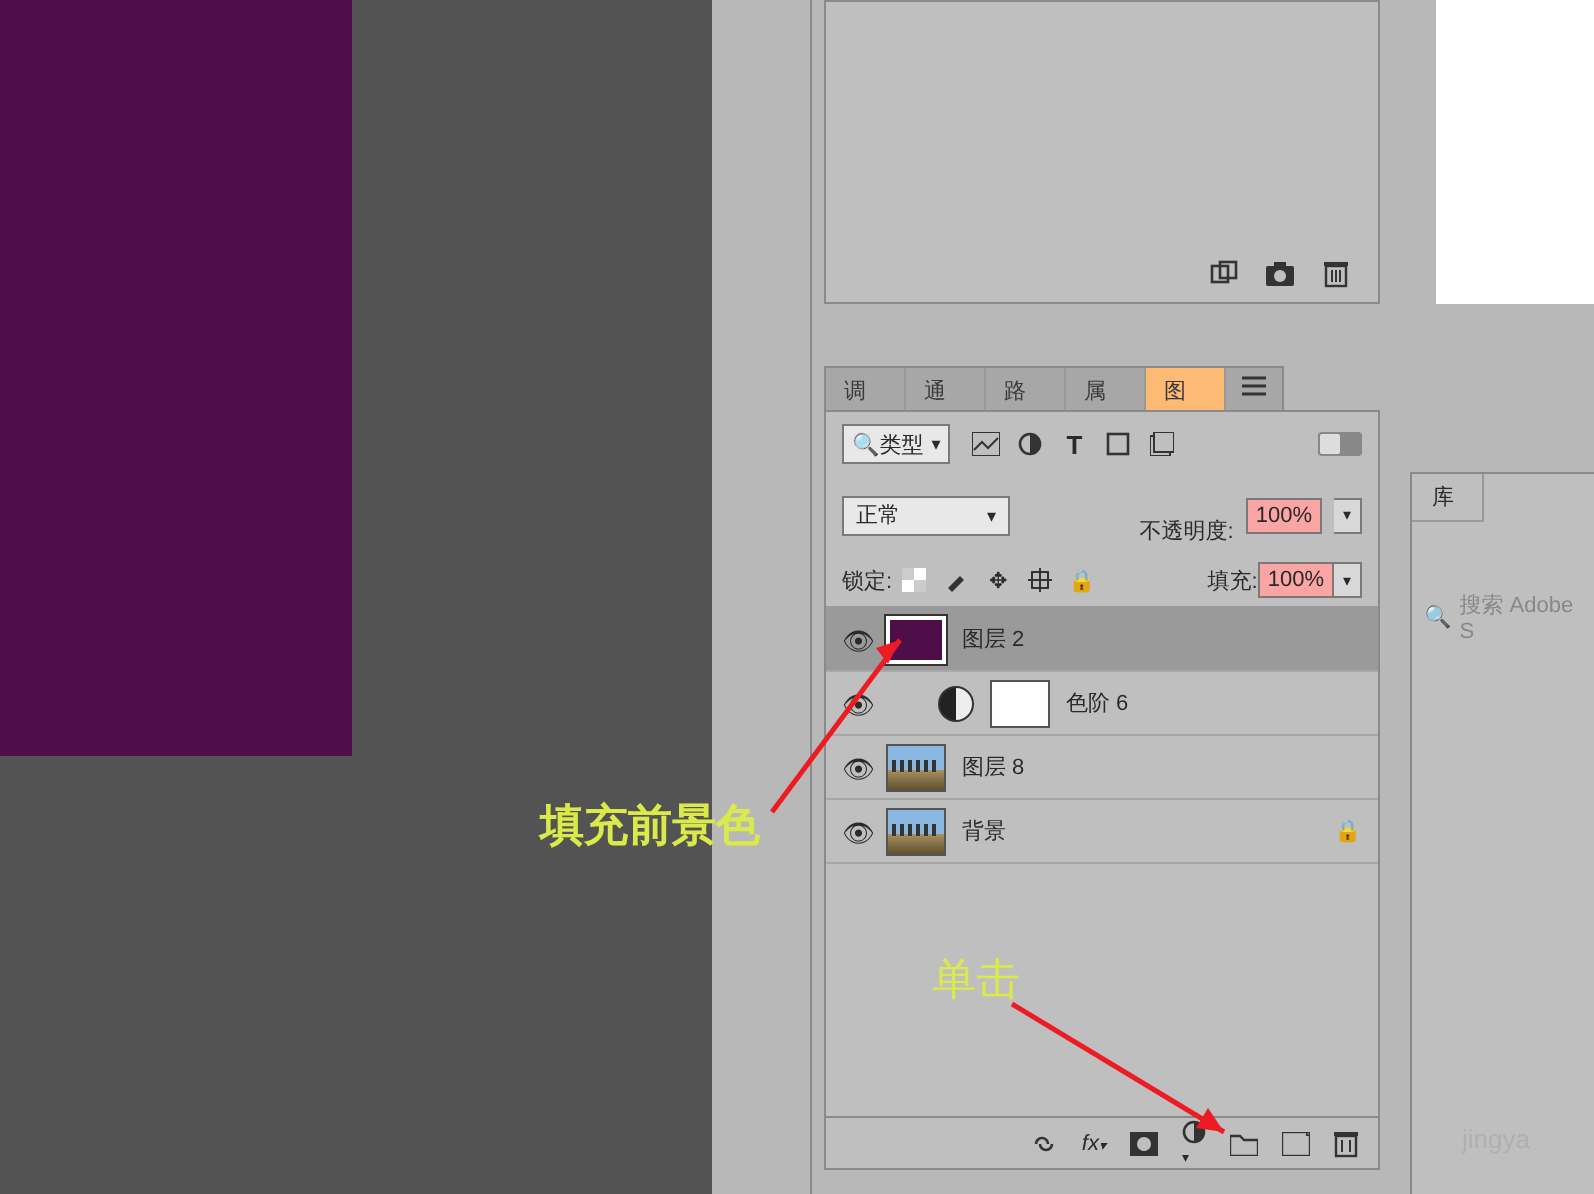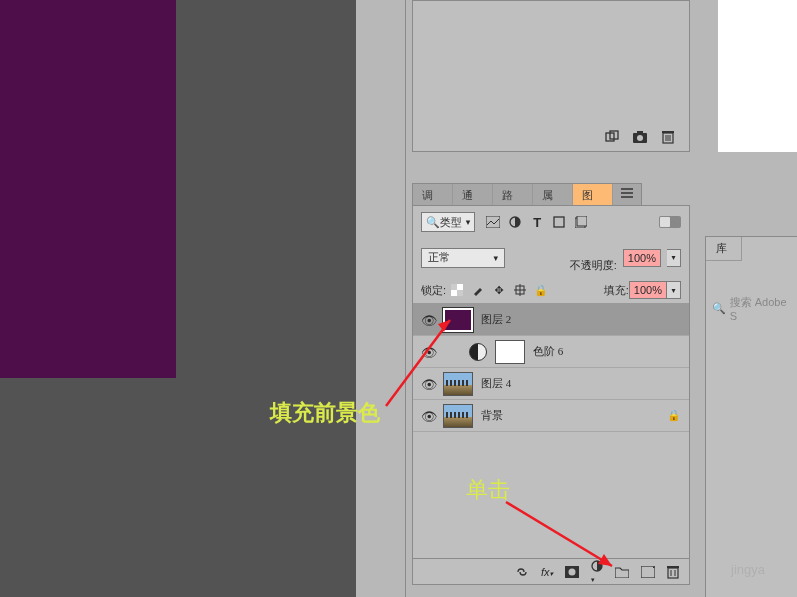--- a/index.html
+++ b/index.html
@@ -256,21 +256,20 @@
     .adj-circle {
       width: 18px;
       height: 18px;
       border-radius: 50%;
       background: linear-gradient(90deg, #222 50%, #eee 50%);
       border: 1px solid #333;
     }
     .layer-name {
       font-size: 11px;
       color: #2a2a2a;
-      font-family: Liberation Serif, serif;
     }
     .lock-badge {
       margin-left: auto;
       font-size: 11px;
     }
     .indent { margin-left: 18px; }
     .bottom-bar {
       position: absolute;
       bottom: 0;
       left: 0;
@@ -477,21 +476,21 @@
     <div class="layer-item">
       <span class="vis-eye">👁</span>
       <span class="indent"></span>
       <div class="adj-circle"></div>
       <div class="layer-thumb thumb-white"></div>
       <span class="layer-name">色阶 6</span>
     </div>
     <div class="layer-item">
       <span class="vis-eye">👁</span>
       <div class="layer-thumb thumb-city"></div>
-      <span class="layer-name">图层 4</span>
+      <span class="layer-name">图层 8</span>
     </div>
     <div class="layer-item">
       <span class="vis-eye">👁</span>
       <div class="layer-thumb thumb-city"></div>
       <span class="layer-name">背景</span>
       <span class="lock-badge">🔒</span>
     </div>
   </div>
 
   <div class="bottom-bar">

